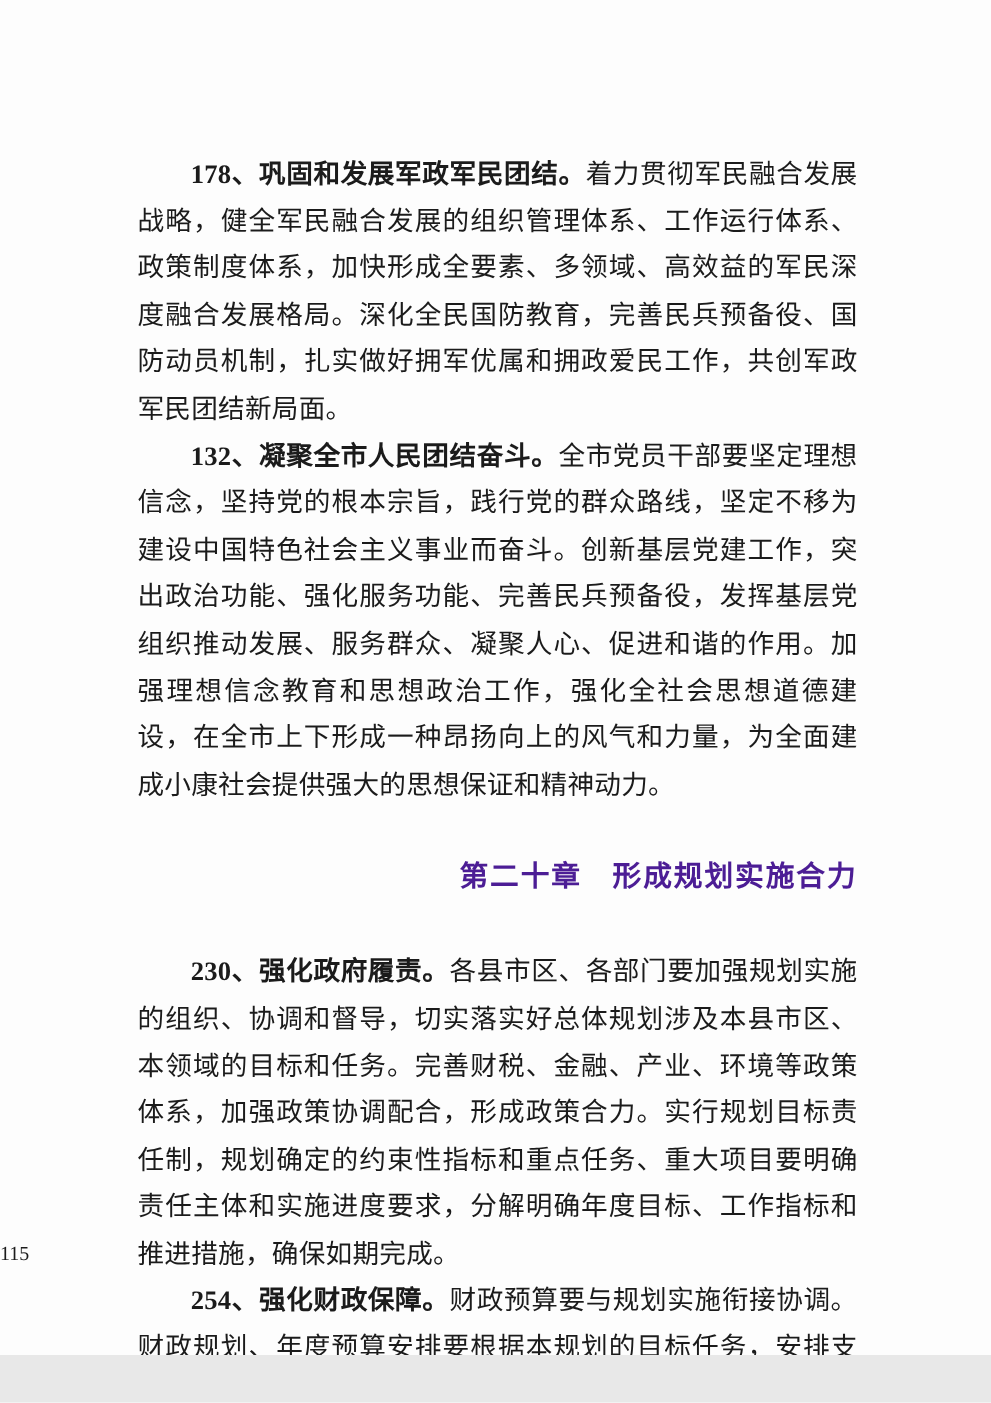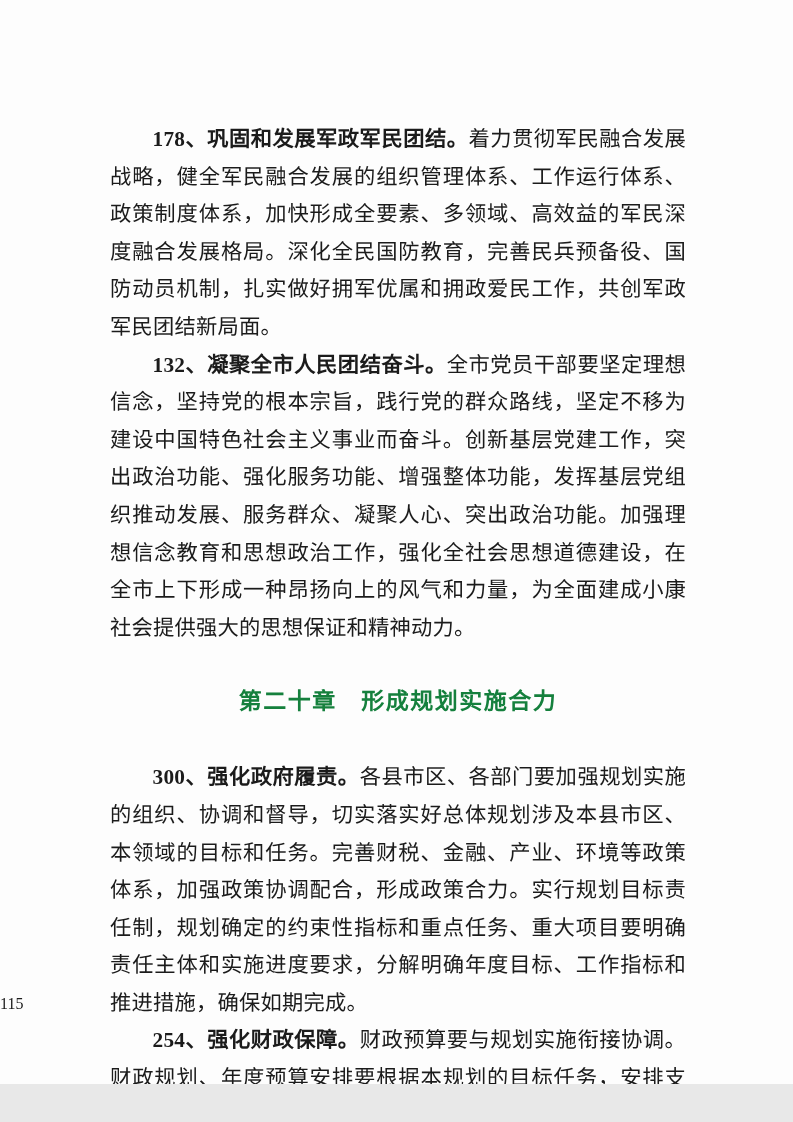--- a/index.html
+++ b/index.html
@@ -34,48 +34,48 @@
   }
   .para .lead {
     font-weight: bold;
   }
   .chapter-heading {
     margin: 39px 0 43px 0;
     font-family: "Liberation Sans", "DejaVu Sans", sans-serif;
     font-weight: bold;
     font-size: 23px;
     line-height: 30px;
-    text-align: center;
+    text-align: right;
     text-indent: 0;
     letter-spacing: 1.5px;
-    color: #15803d;
+    color: #4c1d95;
   }
   .page-number {
     position: absolute;
     left: 0;
     bottom: 71px;
     width: 100%;
     text-align: left;
     font-family: "Liberation Serif", "DejaVu Serif", serif;
     font-size: 16px;
     color: #1b1b1b;
   }
 </style>
 </head>
 <body>
 
 <div class="page">
   <div class="content">
 
     <p class="para"><span class="lead">178、巩固和发展军政军民团结。</span><span>着力贯彻军民融合发展战略，健全军民融合发展的组织管理体系、工作运行体系、政策制度体系，加快形成全要素、多领域、高效益的军民深度融合发展格局。深化全民国防教育，完善民兵预备役、国防动员机制，扎实做好拥军优属和拥政爱民工作，共创军政军民团结新局面。</span></p>
 
-    <p class="para"><span class="lead">132、凝聚全市人民团结奋斗。</span><span>全市党员干部要坚定理想信念，坚持党的根本宗旨，践行党的群众路线，坚定不移为建设中国特色社会主义事业而奋斗。创新基层党建工作，突出政治功能、强化服务功能、增强整体功能，发挥基层党组织推动发展、服务群众、凝聚人心、突出政治功能。加强理想信念教育和思想政治工作，强化全社会思想道德建设，在全市上下形成一种昂扬向上的风气和力量，为全面建成小康社会提供强大的思想保证和精神动力。</span></p>
+    <p class="para"><span class="lead">132、凝聚全市人民团结奋斗。</span><span>全市党员干部要坚定理想信念，坚持党的根本宗旨，践行党的群众路线，坚定不移为建设中国特色社会主义事业而奋斗。创新基层党建工作，突出政治功能、强化服务功能、完善民兵预备役，发挥基层党组织推动发展、服务群众、凝聚人心、促进和谐的作用。加强理想信念教育和思想政治工作，强化全社会思想道德建设，在全市上下形成一种昂扬向上的风气和力量，为全面建成小康社会提供强大的思想保证和精神动力。</span></p>
 
     <h2 class="chapter-heading">第二十章　形成规划实施合力</h2>
 
-    <p class="para"><span class="lead">300、强化政府履责。</span><span>各县市区、各部门要加强规划实施的组织、协调和督导，切实落实好总体规划涉及本县市区、本领域的目标和任务。完善财税、金融、产业、环境等政策体系，加强政策协调配合，形成政策合力。实行规划目标责任制，规划确定的约束性指标和重点任务、重大项目要明确责任主体和实施进度要求，分解明确年度目标、工作指标和推进措施，确保如期完成。</span></p>
+    <p class="para"><span class="lead">230、强化政府履责。</span><span>各县市区、各部门要加强规划实施的组织、协调和督导，切实落实好总体规划涉及本县市区、本领域的目标和任务。完善财税、金融、产业、环境等政策体系，加强政策协调配合，形成政策合力。实行规划目标责任制，规划确定的约束性指标和重点任务、重大项目要明确责任主体和实施进度要求，分解明确年度目标、工作指标和推进措施，确保如期完成。</span></p>
 
     <p class="para"><span class="lead">254、强化财政保障。</span><span>财政预算要与规划实施衔接协调。财政规划、年度预算安排要根据本规划的目标任务，安排支出</span></p>
 
   </div>
 
   <div class="page-number">115</div>
 </div>
 
 </body></html>

